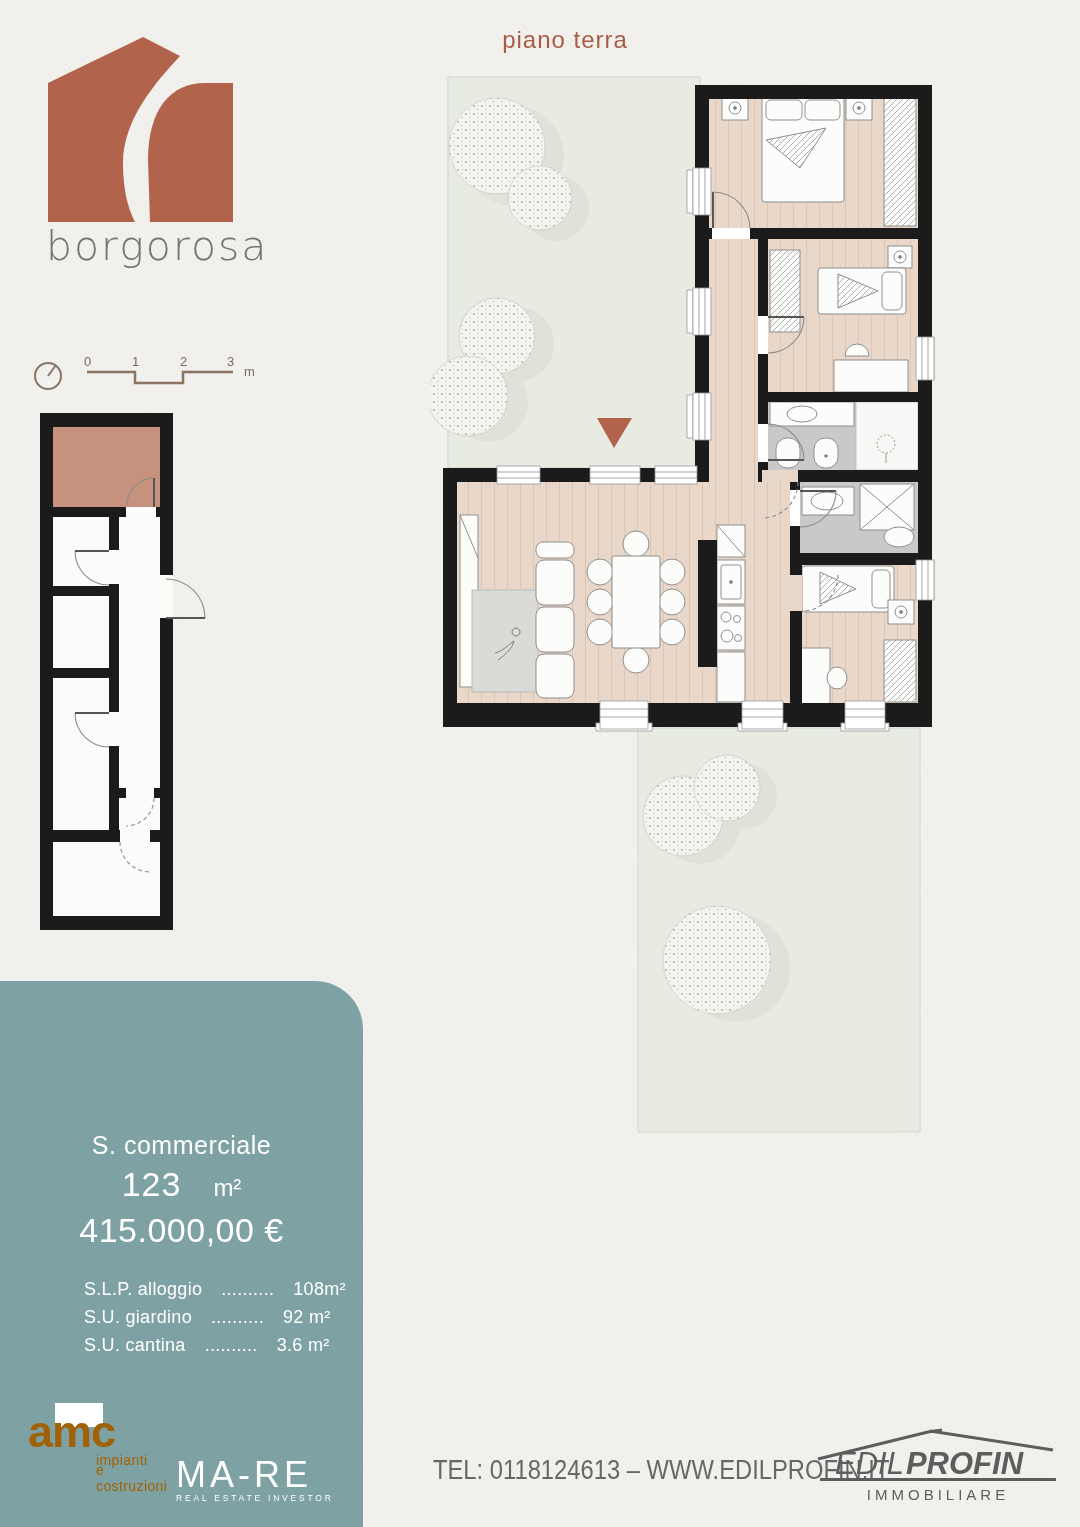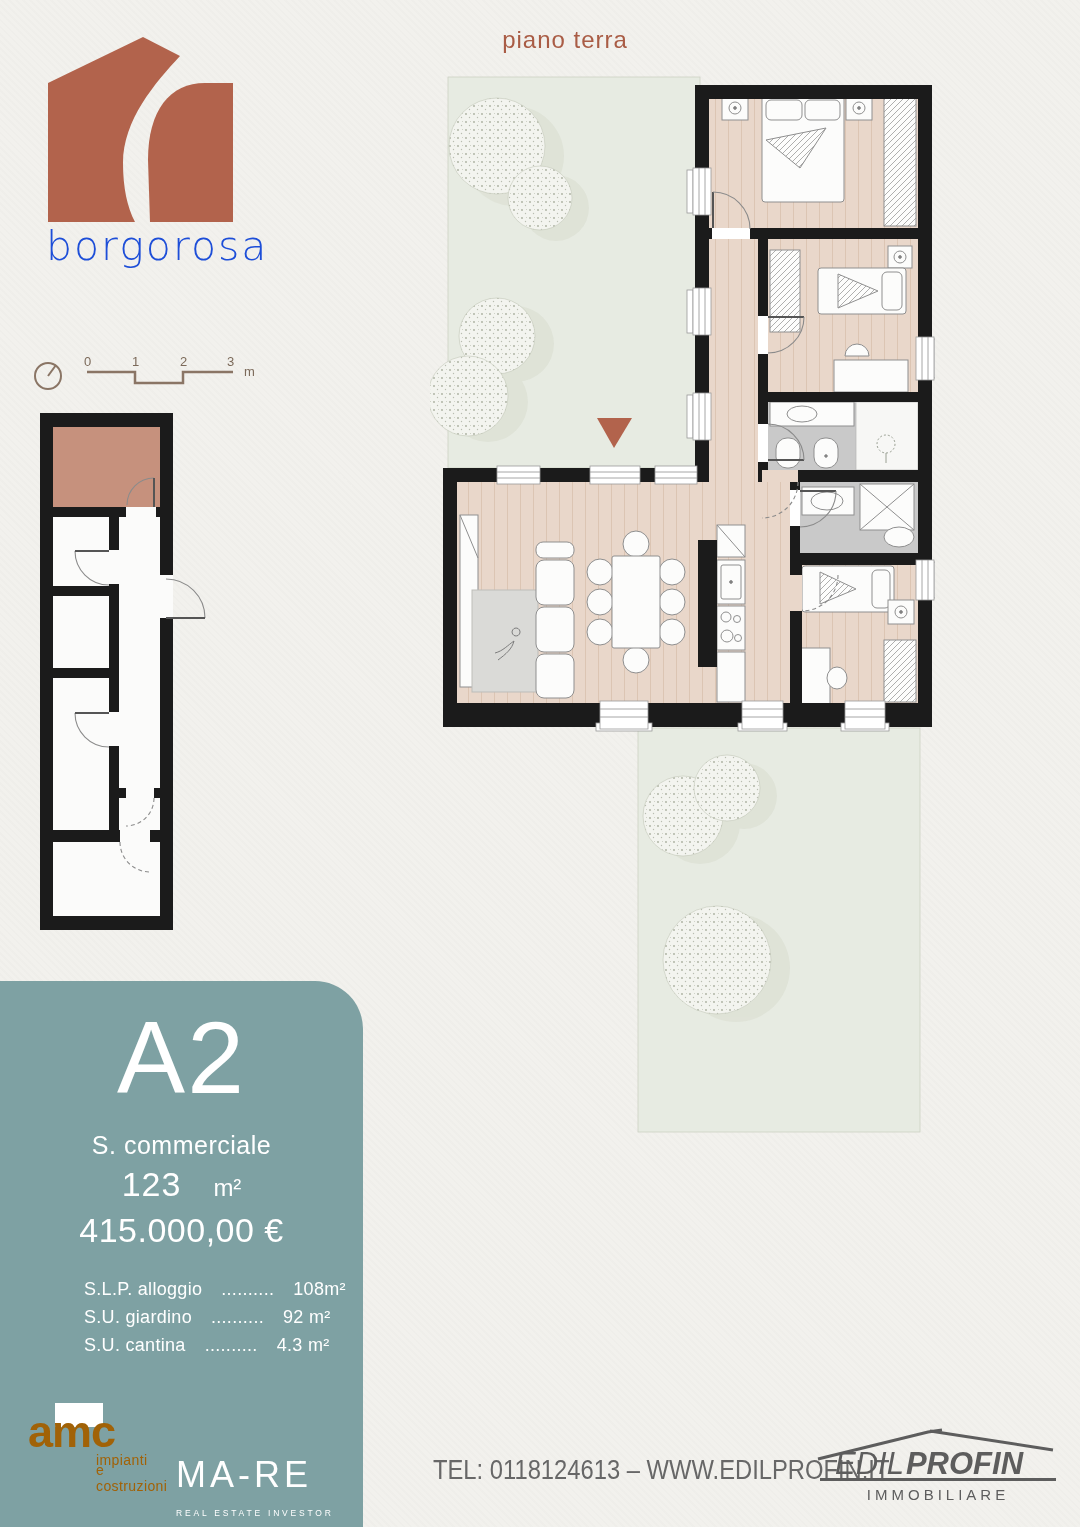--- a/index.html
+++ b/index.html
@@ -11,21 +11,21 @@
   }
   .abs{position:absolute;}
   
   .plan-title{
     left:430px;top:26px;width:270px;text-align:center;
     font-size:24px;letter-spacing:1px;color:#a95c45;
   }
   .brand-name{
     left:46px;top:222px;width:240px;
     font-family:"DejaVu Sans",sans-serif;
-    font-size:41px;font-weight:300;letter-spacing:2px;color:#1d4ed8;
+    font-size:41px;font-weight:300;letter-spacing:2px;color:#737373;
   }
   
   .unit-panel{
     left:0;top:981px;width:363px;height:546px;
     background:#7ea1a3;border-top-right-radius:48px;color:#ffffff;
   }
   .unit-code{
     position:absolute;top:26px;left:0;width:100%;text-align:center;
     font-size:102px;line-height:1;font-weight:300;letter-spacing:2px;
   }
@@ -38,21 +38,21 @@
   .spec-row{display:flex;gap:19px;font-size:18px;line-height:28px;letter-spacing:0.3px;}
   
   .amc{left:28px;top:1400px;width:130px;height:70px;color:#a16207;}
   .amc-rect{position:absolute;left:27px;top:3px;width:48px;height:24px;background:#fff;}
   .amc-text{position:absolute;left:0;top:9px;font-size:45px;font-weight:bold;letter-spacing:-1px;line-height:1;}
   .amc-sub{position:absolute;left:68px;font-size:14px;letter-spacing:0.4px;line-height:1.15;}
   .amc-sub1{top:52px;}
   .amc-sub2{top:62px;}
   .mare{left:176px;top:1457px;width:170px;color:#fff;}
   .mare-name{font-size:36px;font-weight:300;letter-spacing:4px;line-height:1;}
-  .mare-sub{font-size:8.5px;letter-spacing:2.8px;margin-top:15px;}
+  .mare-sub{font-size:8.5px;letter-spacing:2.8px;margin-top:0;}
   .contact{
     left:433px;top:1455px;font-size:27px;color:#676767;white-space:nowrap;
     transform:scaleX(0.88);transform-origin:left center;letter-spacing:0px;
   }
 </style>
 </head>
 <body>
 
 <svg class="abs" style="left:45px;top:35px" width="240" height="195" viewBox="0 0 240 195">
   <g fill="#b2634c">
@@ -379,41 +379,40 @@
       <path d="M804,460 A36,36 0 0 0 768,424"></path>
       <path d="M798,482 A36,36 0 0 1 762,518" stroke-dasharray="4 3"></path>
       <line x1="800" y1="491" x2="836" y2="491" stroke="#555" stroke-width="2"></line>
       <path d="M836,491 A36,36 0 0 1 800,527"></path>
       <path d="M838,575 A36,36 0 0 1 802,611" stroke-dasharray="4 3"></path>
     </g>
   </g>
 </svg>
 
 <div class="abs unit-panel">
-  <div class="unit-code">A2</div>
   <div class="area-label">S. commerciale</div>
   <div class="area-line">
     <span class="area-value">123</span><span class="area-unit">m²</span>
   </div>
   <div class="price">415.000,00 €</div>
   <div class="specs">
     <div class="spec-row">
       <span>S.L.P. alloggio</span>
       <span>..........</span>
       <span>108m²</span>
     </div>
     <div class="spec-row">
       <span>S.U. giardino</span>
       <span>..........</span>
       <span>92 m²</span>
     </div>
     <div class="spec-row">
       <span>S.U. cantina</span>
       <span>..........</span>
-      <span>4.3 m²</span>
+      <span>3.6 m²</span>
     </div>
   </div>
 </div>
 
 <div class="abs amc">
   <div class="amc-rect"></div>
   <div class="amc-text">amc</div>
   <div class="amc-sub amc-sub1">impianti</div>
   <div class="amc-sub amc-sub2">e costruzioni</div>
 </div>

